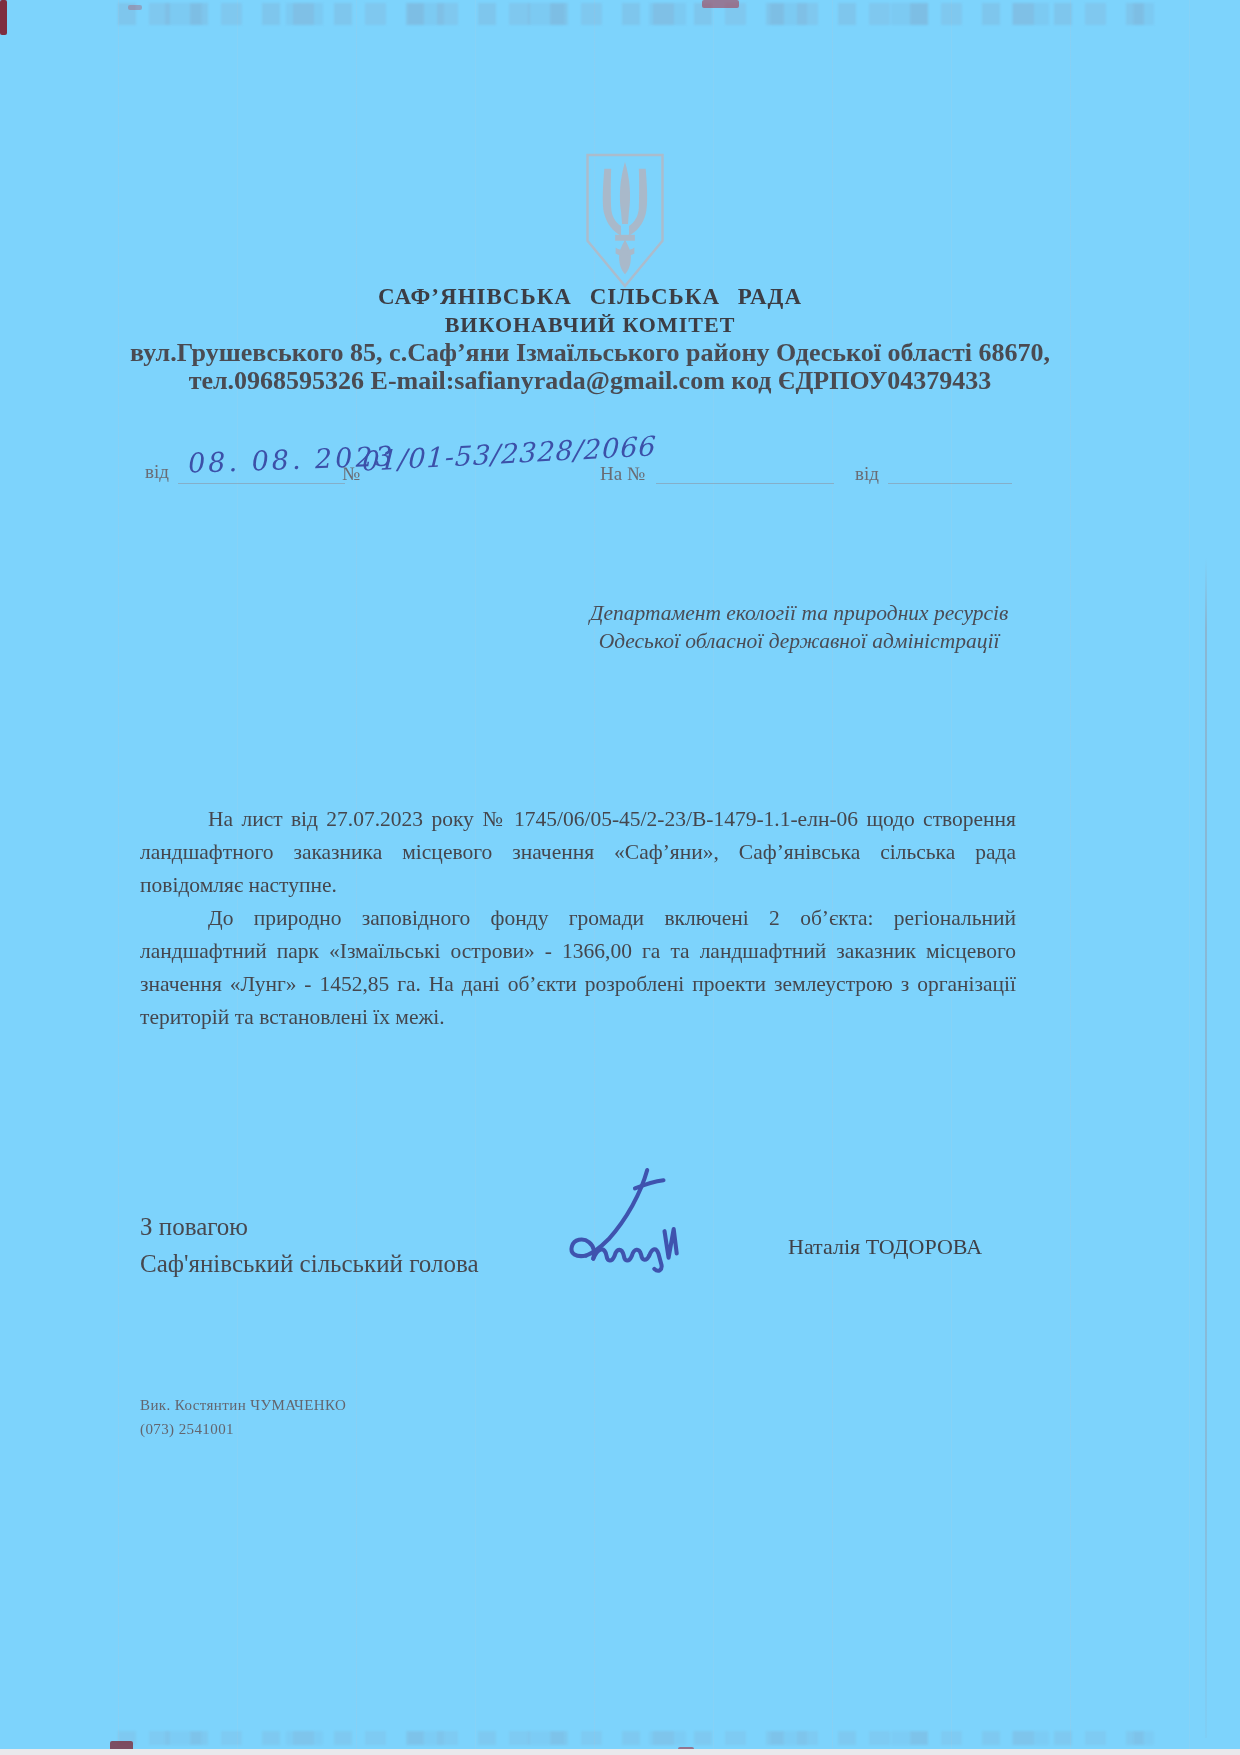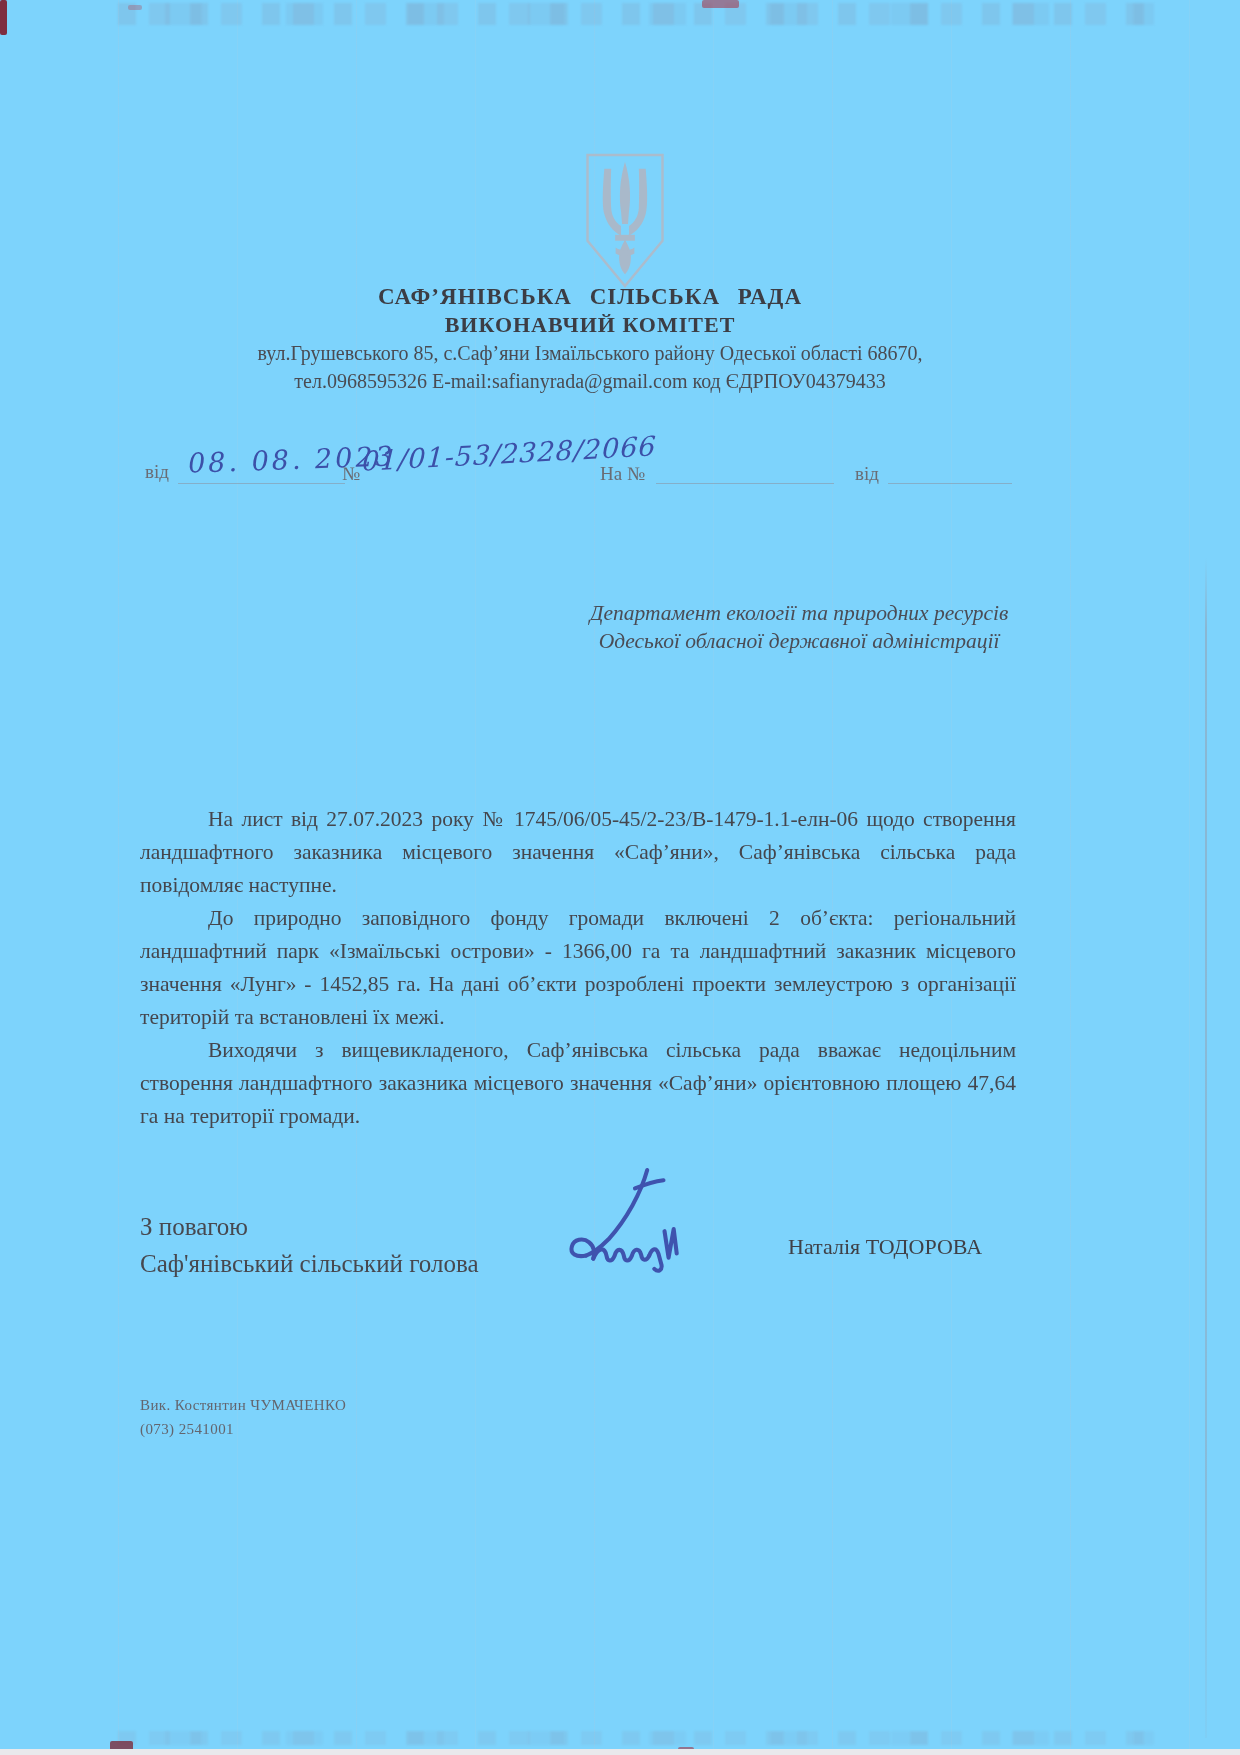--- a/index.html
+++ b/index.html
@@ -38,21 +38,21 @@
   }
 
   
   .emblem{position:absolute;left:575px;top:149px;width:100px;height:143px;opacity:.85;}
 
   
   .letterhead{position:absolute;left:90px;top:283px;width:1000px;text-align:center;color:#3c3d44;}
   .org1{font-size:23px;font-weight:bold;letter-spacing:1px;word-spacing:11px;line-height:28px;}
   .org2{font-size:23px;font-weight:bold;letter-spacing:.5px;word-spacing:7px;line-height:28px;}
   .org3{font-size:22px;font-weight:bold;letter-spacing:1px;line-height:28px;}
-  .addr{font-size:20px;line-height:28px;color:#4a4b52;font-weight:normal;}
+  .addr{font-size:26px;line-height:28px;color:#4a4b52;font-weight:bold;}
 
   
   .ref-label{position:absolute;font-size:19px;color:#6a6c74;}
   .hand{font-family:"DejaVu Serif", serif;font-style:italic;color:#3c50a8;white-space:nowrap;}
   .hand-date{position:absolute;left:188px;top:444px;font-size:27px;letter-spacing:3px;transform:rotate(-2deg);}
   .hand-number{position:absolute;left:362px;top:438px;font-size:27px;letter-spacing:1px;transform:rotate(-3deg) skewX(-6deg);}
   .ref-line{position:absolute;height:0;border-bottom:1px solid rgba(140,145,158,.55);}
 
   
   .recipient{position:absolute;left:578px;top:599px;width:442px;text-align:center;
@@ -116,21 +116,20 @@
   <div class="ref-line" style="left:888px;top:483px;width:124px;"></div>
 
   <div class="recipient">
     <div>Департамент екології та природних ресурсів</div>
     <div>Одеської обласної державної адміністрації</div>
   </div>
 
   <div class="body-text">
     <p>На лист від 27.07.2023 року № 1745/06/05-45/2-23/В-1479-1.1-елн-06 щодо створення ландшафтного заказника місцевого значення «Саф’яни», Саф’янівська сільська рада повідомляє наступне.</p>
     <p>До природно заповідного фонду громади включені 2 об’єкта: регіональний ландшафтний парк «Ізмаїльські острови» - 1366,00 га та ландшафтний заказник місцевого значення «Лунг» - 1452,85 га.  На дані об’єкти розроблені проекти землеустрою з організації територій та встановлені їх межі.</p>
-    <p>Виходячи з вищевикладеного, Саф’янівська сільська рада вважає недоцільним створення ландшафтного заказника місцевого значення «Саф’яни» орієнтовною площею 47,64 га на території громади.</p>
   </div>
 
   <div class="closing">
     <div>З повагою</div>
     <div>Саф'янівський сільський голова</div>
   </div>
 
   <div class="sig-svg">
     <svg viewBox="0 0 170 110" width="176" height="112">
       <g fill="none" stroke="#3f53ae" stroke-width="4" stroke-linecap="round" stroke-linejoin="round">

